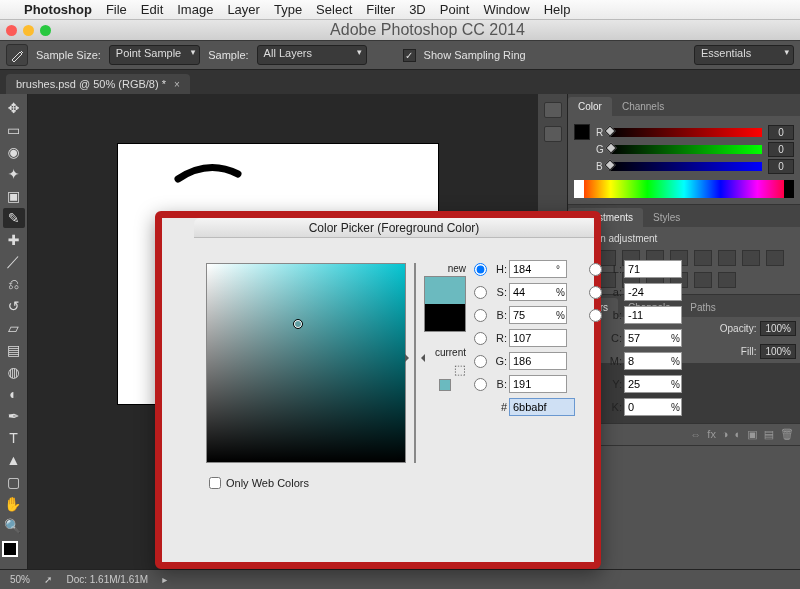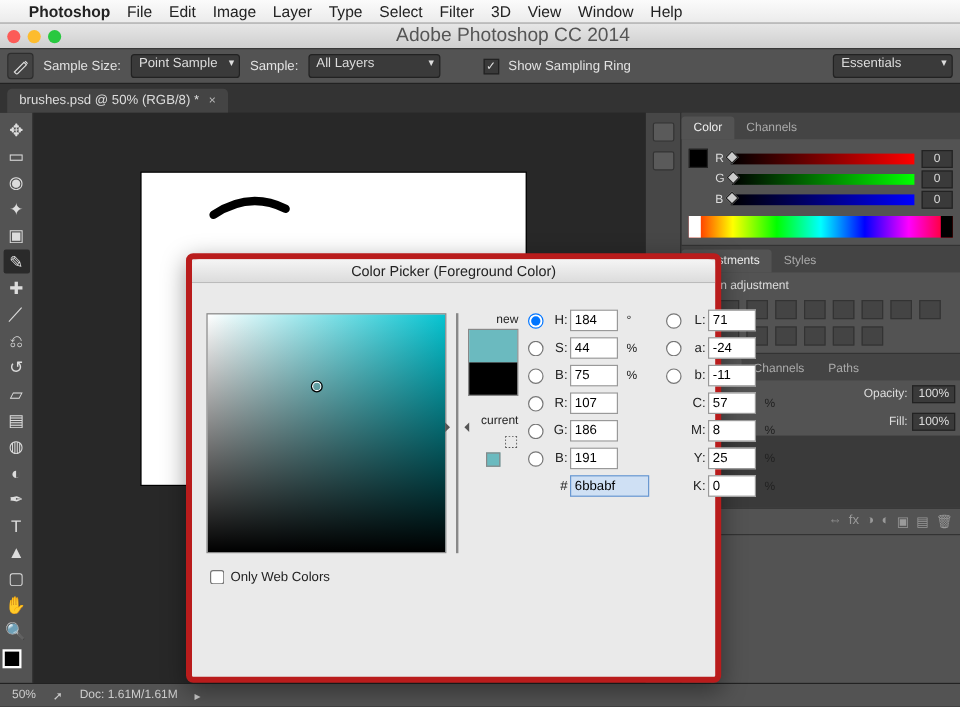--- a/index.html
+++ b/index.html
@@ -70,21 +70,21 @@
 .layer-row { display: flex; align-items: center; background: #5a6e82; height: 44px; padding: 4px; gap: 6px; }
 .layer-thumb { width: 50px; height: 36px; background: #fff; border: 1px solid #222; position: relative; }
 .layer-thumb svg { width: 100%; height: 100%; }
 .layer-name { color: #fff; font-size: 11px; font-style: italic; }
 .lock { margin-left: auto; color: #ccc; }
 
 
 .status-bar { height: 20px; background: #535353; color: #ccc; display: flex; align-items: center; padding: 0 10px; gap: 14px; font-size: 10px; border-top: 1px solid #222; }
 
 
-.modal { position: absolute; top: 211px; left: 155px; width: 446px; height: 358px; background: #eaeaea; border: 5px solid #b91c1c; border-radius: 6px; box-shadow: 0 6px 20px rgba(0,0,0,.4); font-size: 11px; color: #222; }
+.modal { position: absolute; top: 211px; left: 155px; width: 446px; height: 358px; background: #eaeaea; border: 7px solid #b91c1c; border-radius: 6px; box-shadow: 0 6px 20px rgba(0,0,0,.4); font-size: 11px; color: #222; padding-left: 32px; }
 .modal-title { height: 20px; text-align: center; line-height: 20px; background: linear-gradient(#f5f5f5, #dcdcdc); border-bottom: 1px solid #bbb; border-radius: 6px 6px 0 0; font-size: 12px; }
 .modal-body { display: flex; padding: 10px 12px; gap: 8px; }
 
 .sv-box { margin-top: 15px; width: 200px; height: 200px; background: linear-gradient(to top, #000, transparent), linear-gradient(to right, #fff, #06c4d1); border: 1px solid #888; position: relative; }
 .sv-ring { position: absolute; top: 55px; left: 86px; width: 10px; height: 10px; border: 1px solid #000; border-radius: 50%; box-shadow: 0 0 0 1px #fff inset; }
 
 .hue-strip { margin-top: 15px; width: 18px; height: 200px; border: 1px solid #888; background: linear-gradient(to bottom, #f00, #f0f, #00f, #0ff 48%, #0f0, #ff0, #f00); position: relative; }
 .hue-ptr { position: absolute; left: -6px; right: -6px; top: 94px; height: 0; }
 .hue-ptr::before, .hue-ptr::after { content: ""; position: absolute; top: -4px; border: 4px solid transparent; }
 .hue-ptr::before { left: -4px; border-left-color: #555; }
@@ -97,21 +97,21 @@
 .nc-cur { flex: 1; background: #000; }
 .cube { margin: 4px auto 0; font-size: 13px; color: #555; }
 .mini-sw { width: 12px; height: 12px; border: 1px solid #888; background: #6bbabf; margin: 2px auto 0; }
 
 .btn-col { width: 108px; display: flex; flex-direction: column; gap: 6px; padding-top: 8px; }
 .mac-btn { background: linear-gradient(#fdfdfd, #e3e3e3); border: 1px solid #9a9a9a; border-radius: 4px; height: 20px; font-size: 11px; text-align: center; line-height: 18px; }
 .mac-btn.default { box-shadow: 0 0 0 2px #8db9ea; }
 .fields-grid { display: grid; grid-template-columns: auto 18px 44px 14px 16px auto 18px 44px 14px; column-gap: 2px; row-gap: 5px; align-items: center; }
 .fields-grid input[type=radio] { margin: 0; }
 .fields-grid .fl { text-align: right; }
-.fld { width: 40px; height: 18px; border: 1px solid #999; background: #fff; padding: 0 3px; font-size: 11px; }
+.fld { width: 58px; height: 18px; border: 1px solid #999; background: #fff; padding: 0 3px; font-size: 11px; }
 .fld.hex { width: 66px; background: #cfe0f4; border: 1px solid #6a98d0; }
 .unit { font-size: 10px; padding-left: 1px;}
 .spacer { width: 10px; }
 
 .owc { display: flex; align-items: center; gap: 5px; margin-top: 14px; margin-left: 3px;}
 .owc input { width: 12px; height: 12px; }
 
 
 .dock-col { width: 30px; background: #474747; display: flex; flex-direction: column; align-items: center; gap: 8px; padding: 8px 0; border-right: 1px solid #222; }
 .dock-col span { width: 18px; height: 16px; background: #5a5a5a; border: 1px solid #333; border-radius: 2px; }
@@ -126,21 +126,21 @@
   <span class="apple"></span>
   <span>Photoshop</span>
   <span>File</span>
   <span>Edit</span>
   <span>Image</span>
   <span>Layer</span>
   <span>Type</span>
   <span>Select</span>
   <span>Filter</span>
   <span>3D</span>
-  <span>View</span>
+  <span>Point</span>
   <span>Window</span>
   <span>Help</span>
 </div>
 
 <div class="win-titlebar">
   <div class="traffic">
     <div class="tlight tl-red"></div>
     <div class="tlight tl-yel"></div>
     <div class="tlight tl-grn"></div>
   </div>

